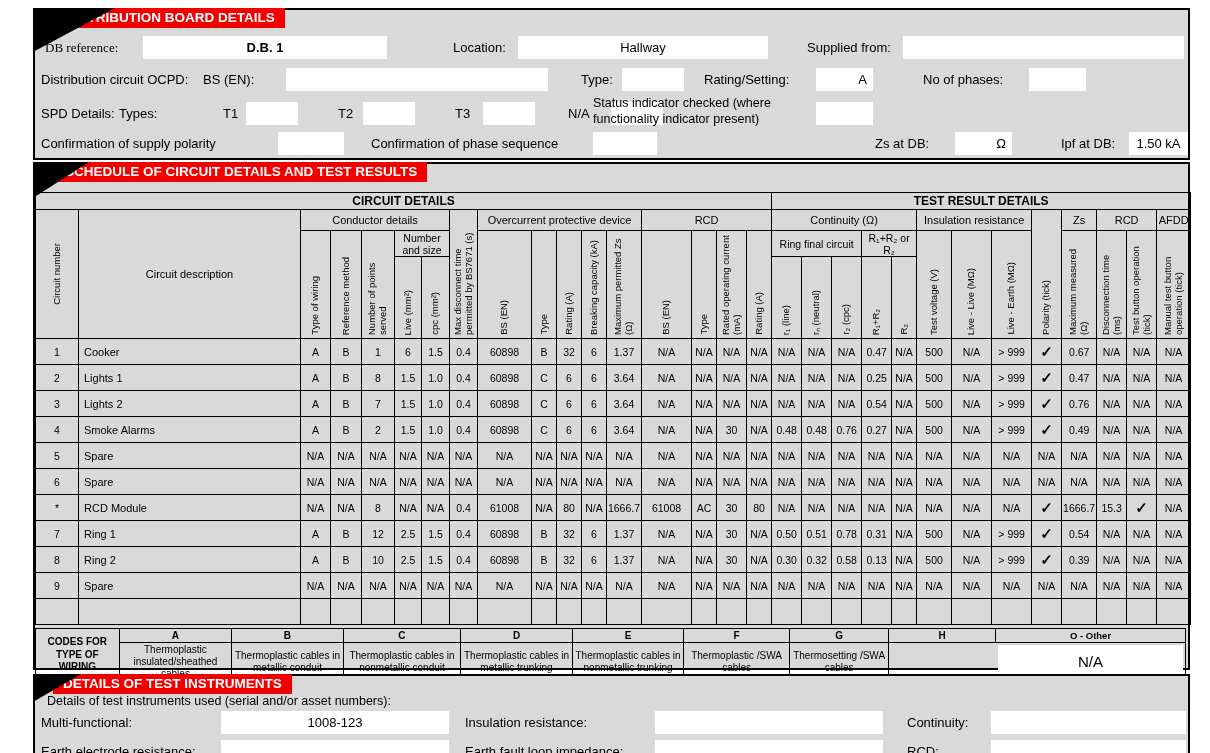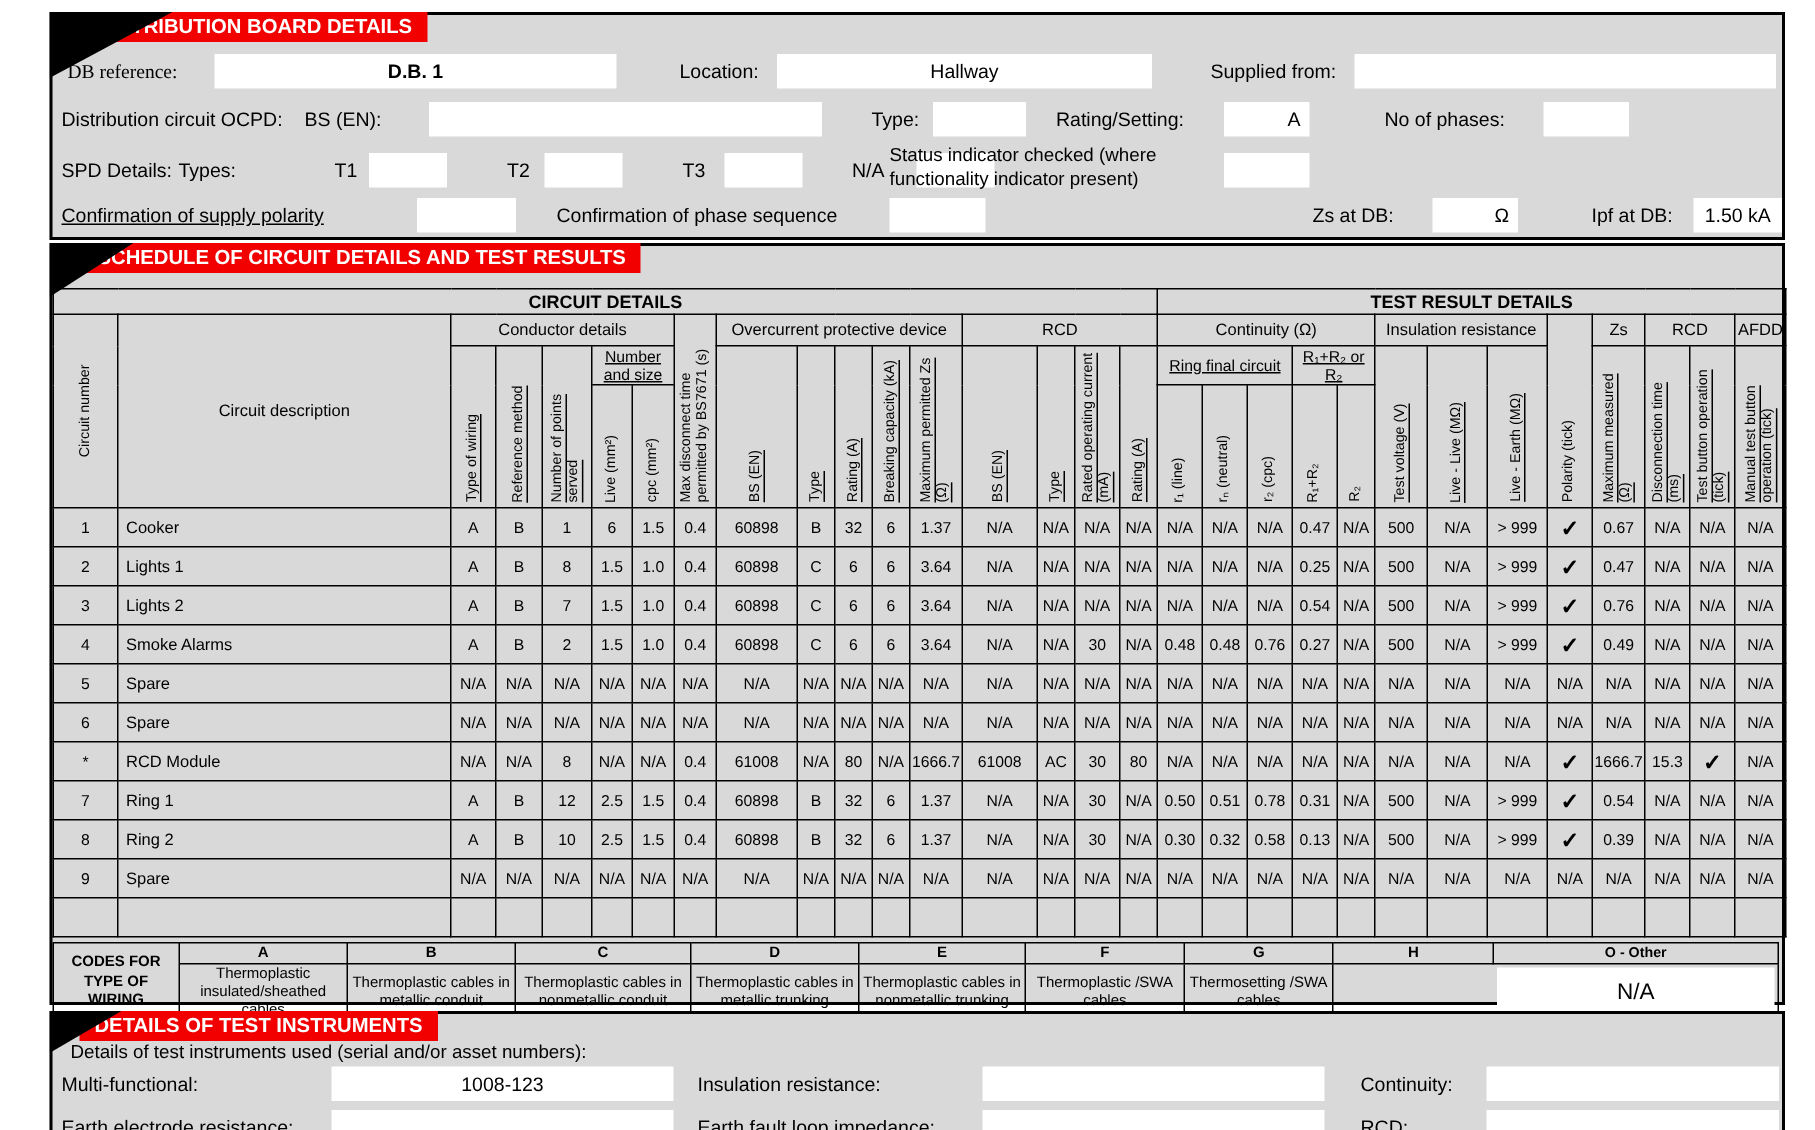--- a/index.html
+++ b/index.html
@@ -14,21 +14,21 @@
     justify-content:center; font-size:13px; }
   .box.rt { justify-content:flex-end; padding-right:6px; }
   .bold { font-weight:bold; }
 
   
   table { border-collapse:collapse; table-layout:fixed; width:1151px; margin-top:28px; }
   th, td { border:1px solid #000; text-align:center; vertical-align:middle;
     font-weight:normal; padding:0; overflow:hidden; }
   thead tr.r1 th { height:17px; font-weight:bold; font-size:12px; }
   thead tr.r2 th { height:21px; font-size:11px; }
-  thead tr.r3 th { height:26px; font-size:10.5px;text-decoration:underline; }
+  thead tr.r3 th { height:26px; font-size:10.5px; }
   thead tr.r4 th { height:82px; }
   th.rot { vertical-align:bottom; }
   .vtext { writing-mode:vertical-rl; transform:rotate(180deg); font-size:9.5px;
     line-height:1.15; margin:0 auto; padding:3px 0 3px 0; max-height:126px; text-align:left; }
   th.mid { vertical-align:middle; }
   th.mid .vtext { text-align:center; padding:0; }
   tbody td { height:26px; font-size:10.5px; }
   tbody td.desc { text-align:left; padding-left:5px; font-size:11px; }
   tbody td.tick { font-size:15px; font-weight:bold; }
 
@@ -47,21 +47,21 @@
     justify-content:center; font-size:15px; }
 </style>
 </head>
 <body>
 
 <div class="section" style="top:8px; height:152px;">
   <div class="tri" style="top:-2px; left:-2px; width:82px; height:44px;"></div>
   <div class="banner" style="left:20px;">DISTRIBUTION BOARD DETAILS</div>
 
   <span class="lbl" style="left:10px; top:30px;font-family:Liberation Serif, serif;">DB reference:</span>
-  <div class="box bold" style="left:108px; top:26px; width:268px;">D.B. 1</div>
+  <div class="box bold" style="left:108px; top:26px; width:244px;">D.B. 1</div>
   <span class="lbl" style="left:418px; top:30px;">Location:</span>
   <div class="box" style="left:483px; top:26px; width:250px;">Hallway</div>
   <span class="lbl" style="left:772px; top:30px;">Supplied from:</span>
   <div class="box" style="left:868px; top:26px; right:4px;"></div>
 
   <span class="lbl" style="left:6px; top:62px;">Distribution circuit OCPD:</span>
   <span class="lbl" style="left:168px; top:62px;">BS (EN):</span>
   <div class="box" style="left:251px; top:58px; width:262px;"></div>
   <span class="lbl" style="left:546px; top:62px;">Type:</span>
   <div class="box" style="left:587px; top:58px; width:62px;"></div>
@@ -76,21 +76,21 @@
   <div class="box" style="left:211px; top:92px; width:52px;"></div>
   <span class="lbl" style="left:303px; top:96px;">T2</span>
   <div class="box" style="left:328px; top:92px; width:52px;"></div>
   <span class="lbl" style="left:420px; top:96px;">T3</span>
   <div class="box" style="left:448px; top:92px; width:52px;"></div>
   <span class="lbl" style="left:533px; top:96px;">N/A</span>
   <div class="box" style="left:576px; top:92px; width:52px;"></div>
   <span class="lbl" style="left:558px; top:86px; width:242px; white-space:normal; text-align:left; font-size:12.5px; line-height:1.25;">Status indicator checked (where functionality indicator present)</span>
   <div class="box" style="left:781px; top:92px; width:57px;"></div>
 
-  <span class="lbl" style="left:6px; top:126px;text-decoration:underline;">Confirmation of supply polarity</span>
+  <span class="lbl" style="left:6px; top:126px;">Confirmation of supply polarity</span>
   <div class="box" style="left:243px; top:122px; width:66px;"></div>
   <span class="lbl" style="left:336px; top:126px;">Confirmation of phase sequence</span>
   <div class="box" style="left:558px; top:122px; width:64px;"></div>
   <span class="lbl" style="left:840px; top:126px;">Zs at DB:</span>
   <div class="box rt" style="left:920px; top:122px; width:57px;">Ω</div>
   <span class="lbl" style="left:1026px; top:126px;">Ipf at DB:</span>
   <div class="box" style="left:1094px; top:122px; width:59px;">1.50 kA</div>
 </div>
 
 <div class="section" style="top:162px; height:508px;">

